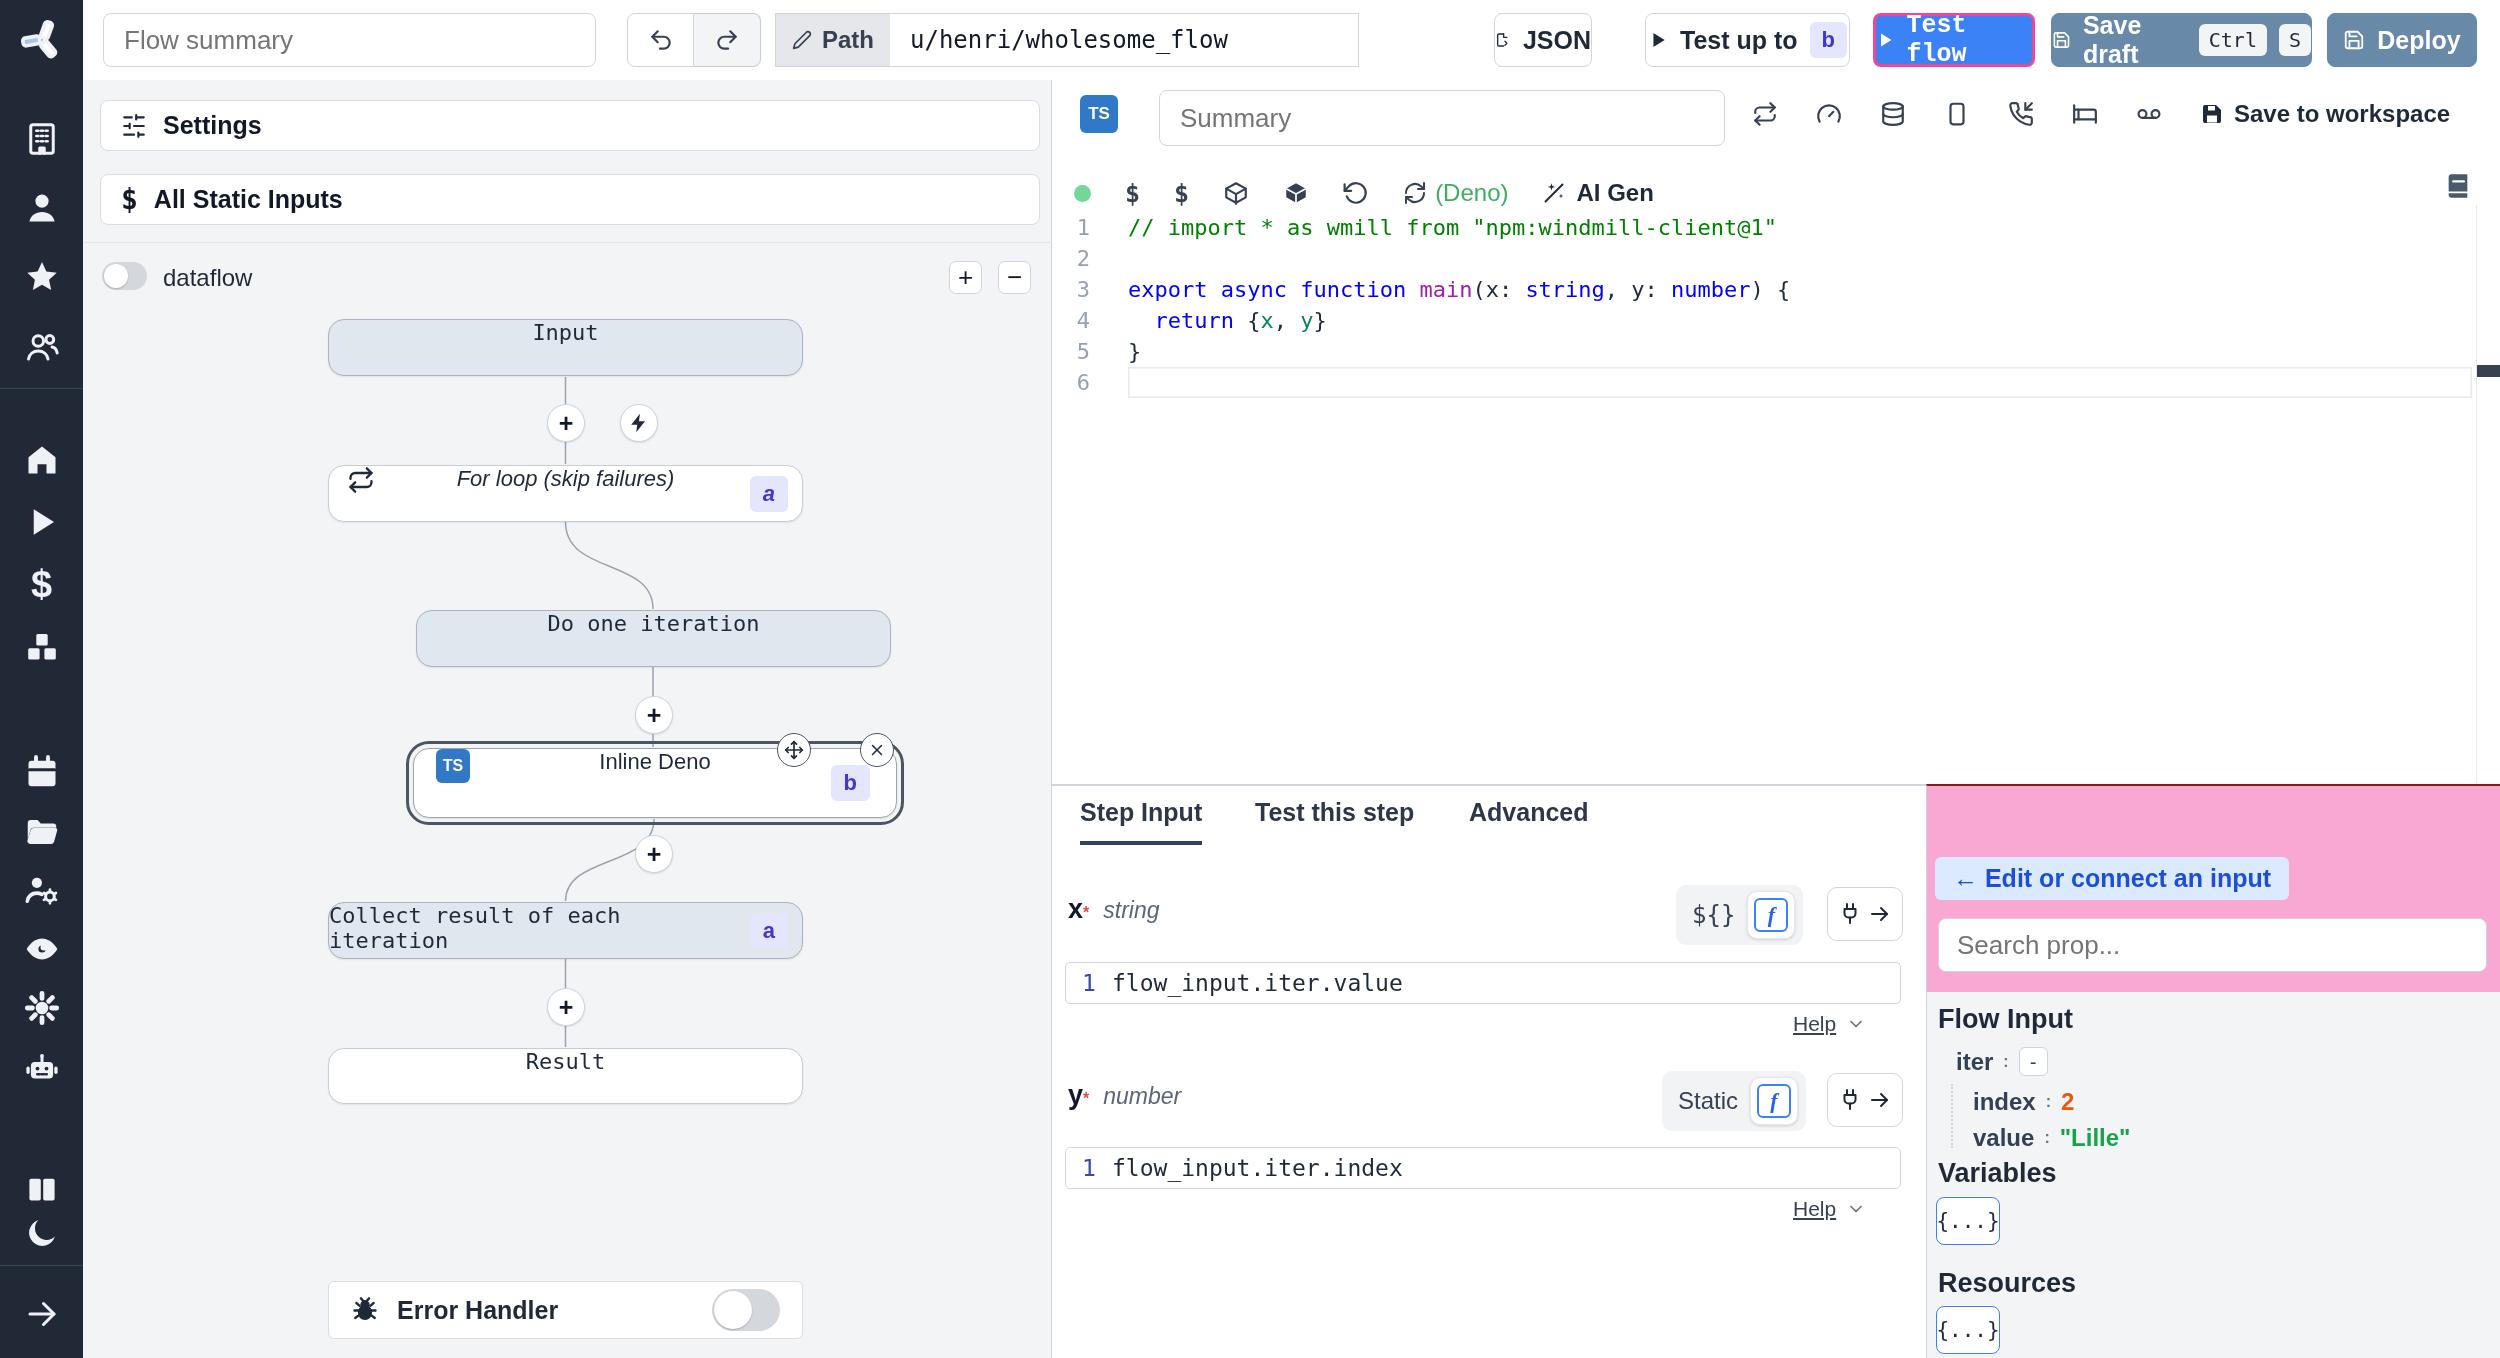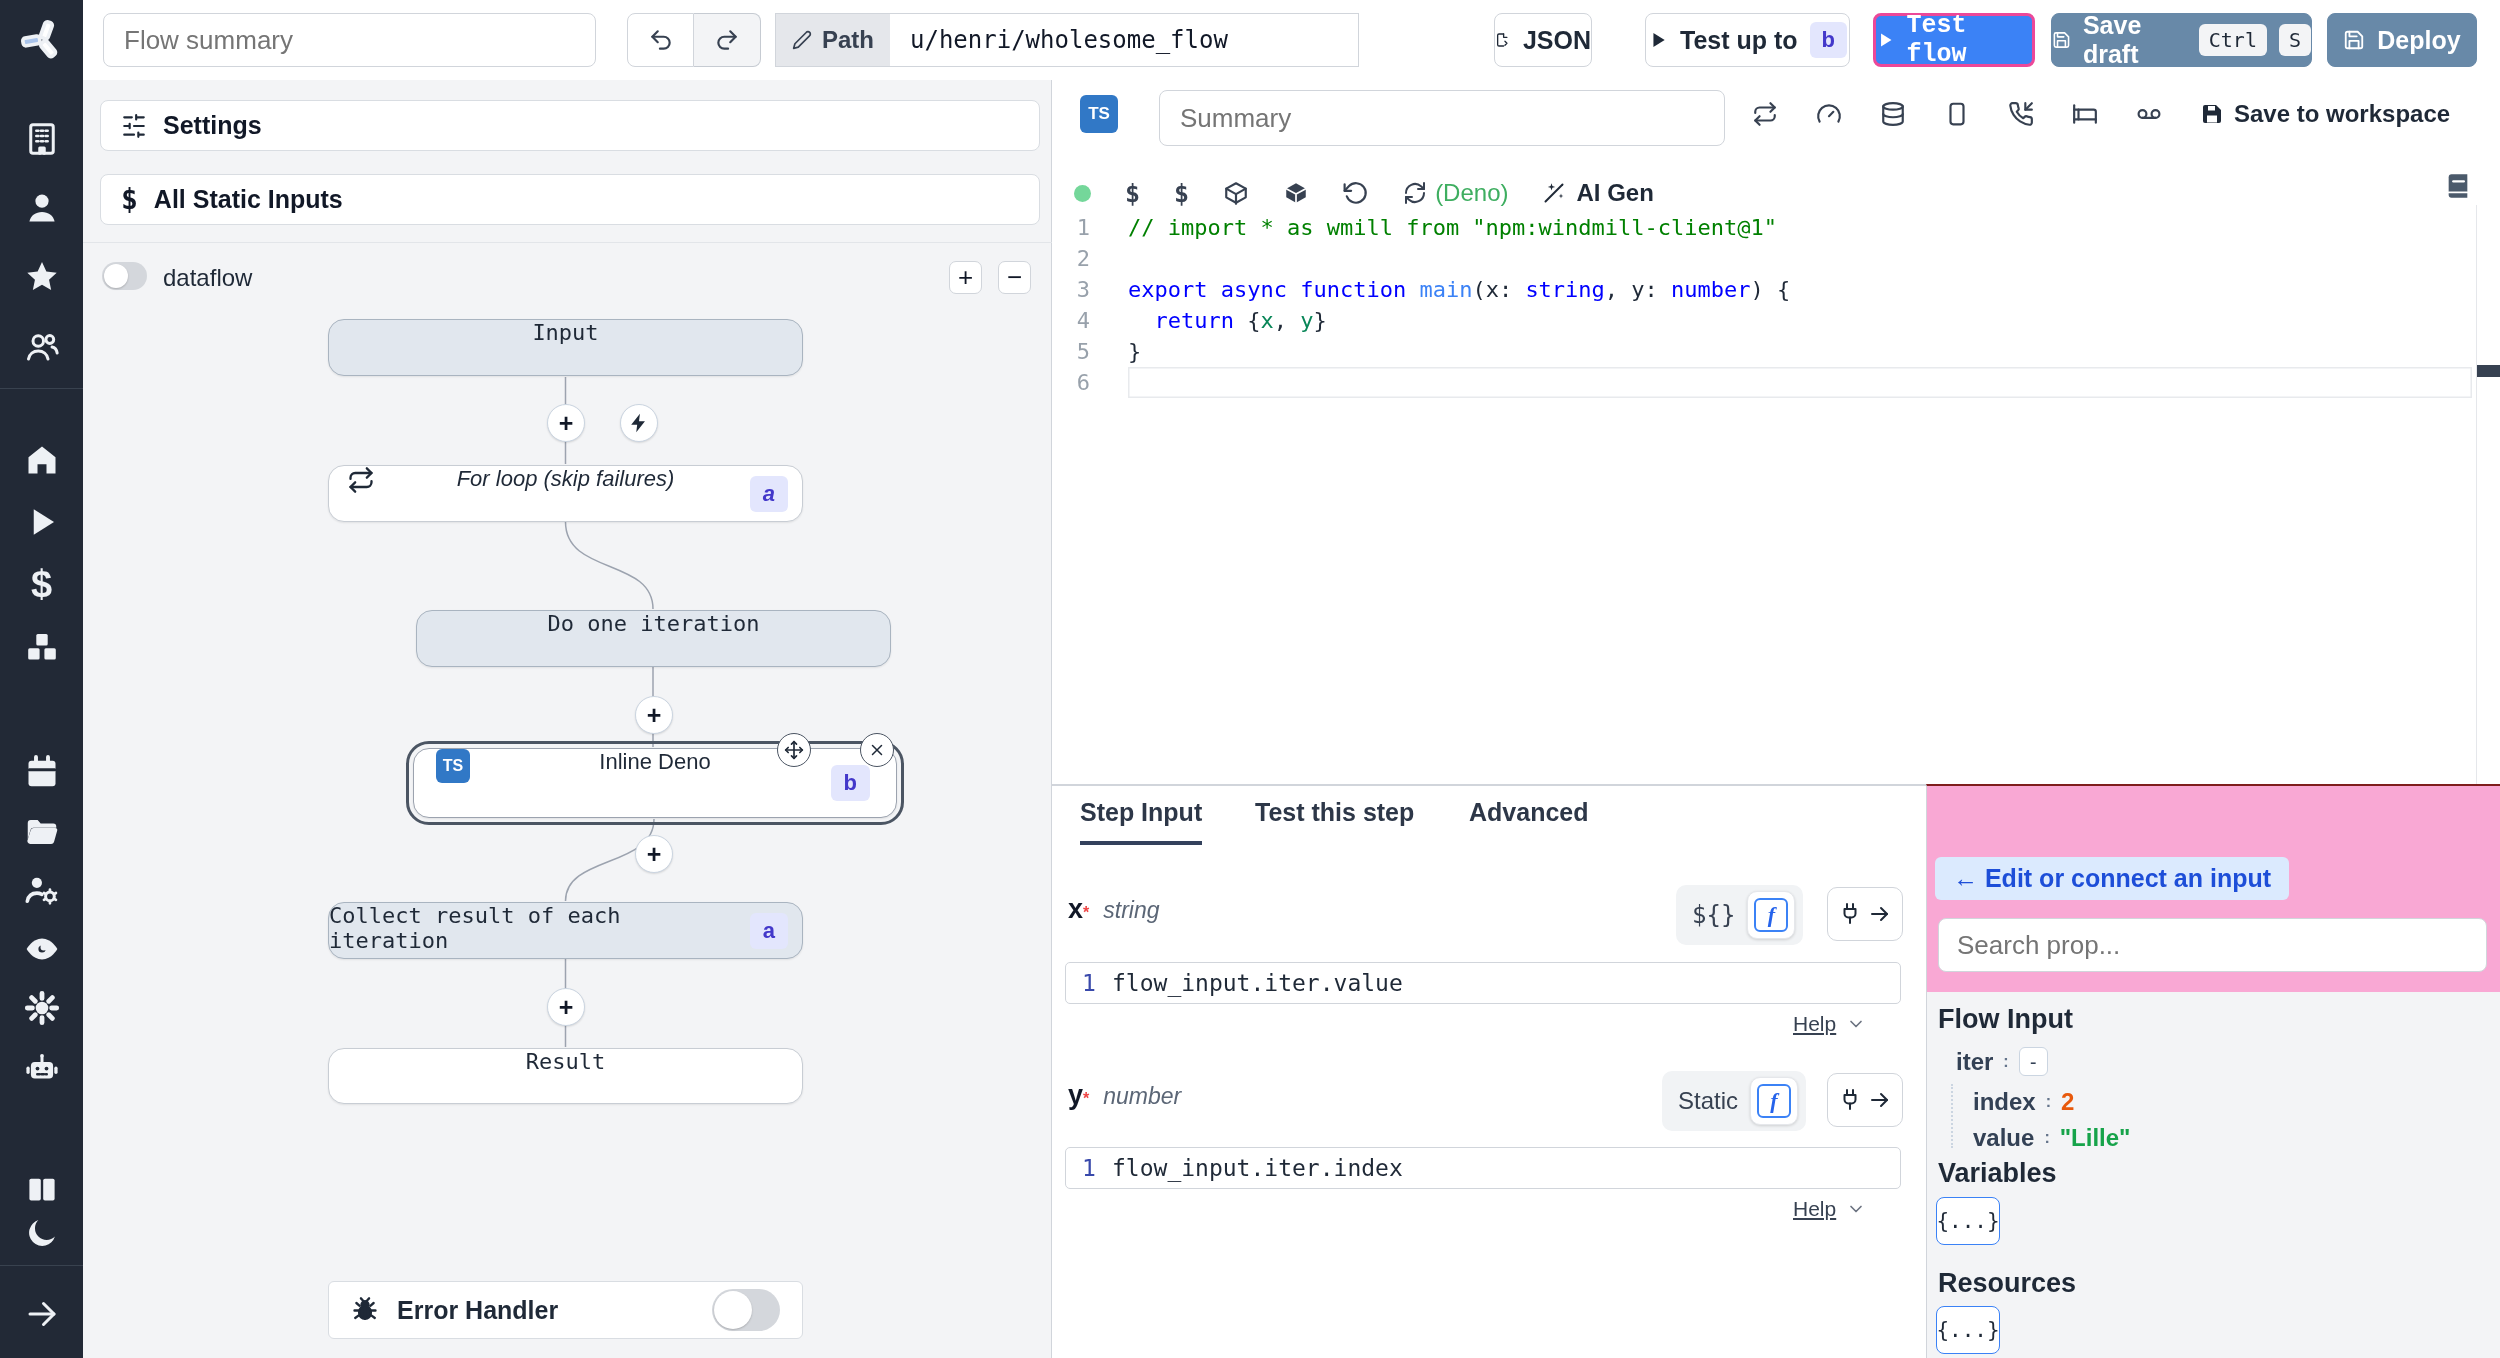--- a/index.html
+++ b/index.html
@@ -35,21 +35,21 @@
   .tgl{border-radius:999px;background:#d4d7dc;position:relative;cursor:pointer;}
   .tgl .knob{position:absolute;top:2px;left:2px;background:#fff;border-radius:50%;box-shadow:0 1px 2px rgba(0,0,0,.2);}
   
   .editor{position:absolute;left:1052px;top:80px;width:1448px;height:704px;background:#fff;}
   .tsbadge{background:#3178c6;color:#fff;font-weight:700;border-radius:6px;display:flex;align-items:center;justify-content:center;}
   .icb{display:flex;align-items:center;justify-content:center;color:#374151;cursor:pointer;}
   .icb svg{width:26px;height:26px;stroke:currentColor;fill:none;stroke-width:2;stroke-linecap:round;stroke-linejoin:round;}
   .gln{height:31px;line-height:31px;text-align:right;padding-right:22px;color:#98a1ab;font-size:22px;font-family:"DejaVu Sans Mono",monospace;}
   .cln{height:31px;line-height:31px;white-space:pre;font-size:22px;font-family:"DejaVu Sans Mono",monospace;}
   .cln.current{box-shadow:inset 0 0 0 1.5px #e8eaed;}
-  .tk-comment{color:#008000}.tk-kw{color:#0000ff}.tk-type{color:#0000ff}.tk-fn{color:#3b82f6}.tk-plain{color:#1f2937}.tk-prop{color:#098658}
+  .tk-comment{color:#008000}.tk-kw{color:#0000ff}.tk-type{color:#0000ff}.tk-fn{color:#a21caf}.tk-plain{color:#1f2937}.tk-prop{color:#098658}
   
   .steppanel{position:absolute;left:1052px;top:784px;width:874px;height:574px;background:#fff;border-top:2px solid #d1d5db;box-sizing:border-box;}
   .tab{position:absolute;top:12px;font-size:25px;font-weight:600;color:#2d3748;padding-bottom:14px;cursor:pointer;}
   .tab.active{border-bottom:4px solid #33415c;}
   .flabel{font-size:27px;font-weight:700;color:#111827;}
   .ftype{font-size:23px;font-style:italic;color:#5b6676;margin-left:14px;}
   .req{color:#ef4444;font-weight:700;}
   .modegrp{position:absolute;display:flex;align-items:center;background:#f1f3f5;border-radius:10px;padding:6px 8px 6px 16px;gap:12px;}
   .modelabel{font-size:24px;color:#374151;}
   .fbtn{width:46px;height:46px;background:#fff;border:1px solid #e5e7eb;border-radius:10px;box-shadow:0 1px 3px rgba(0,0,0,.15);display:flex;align-items:center;justify-content:center;cursor:pointer;}

